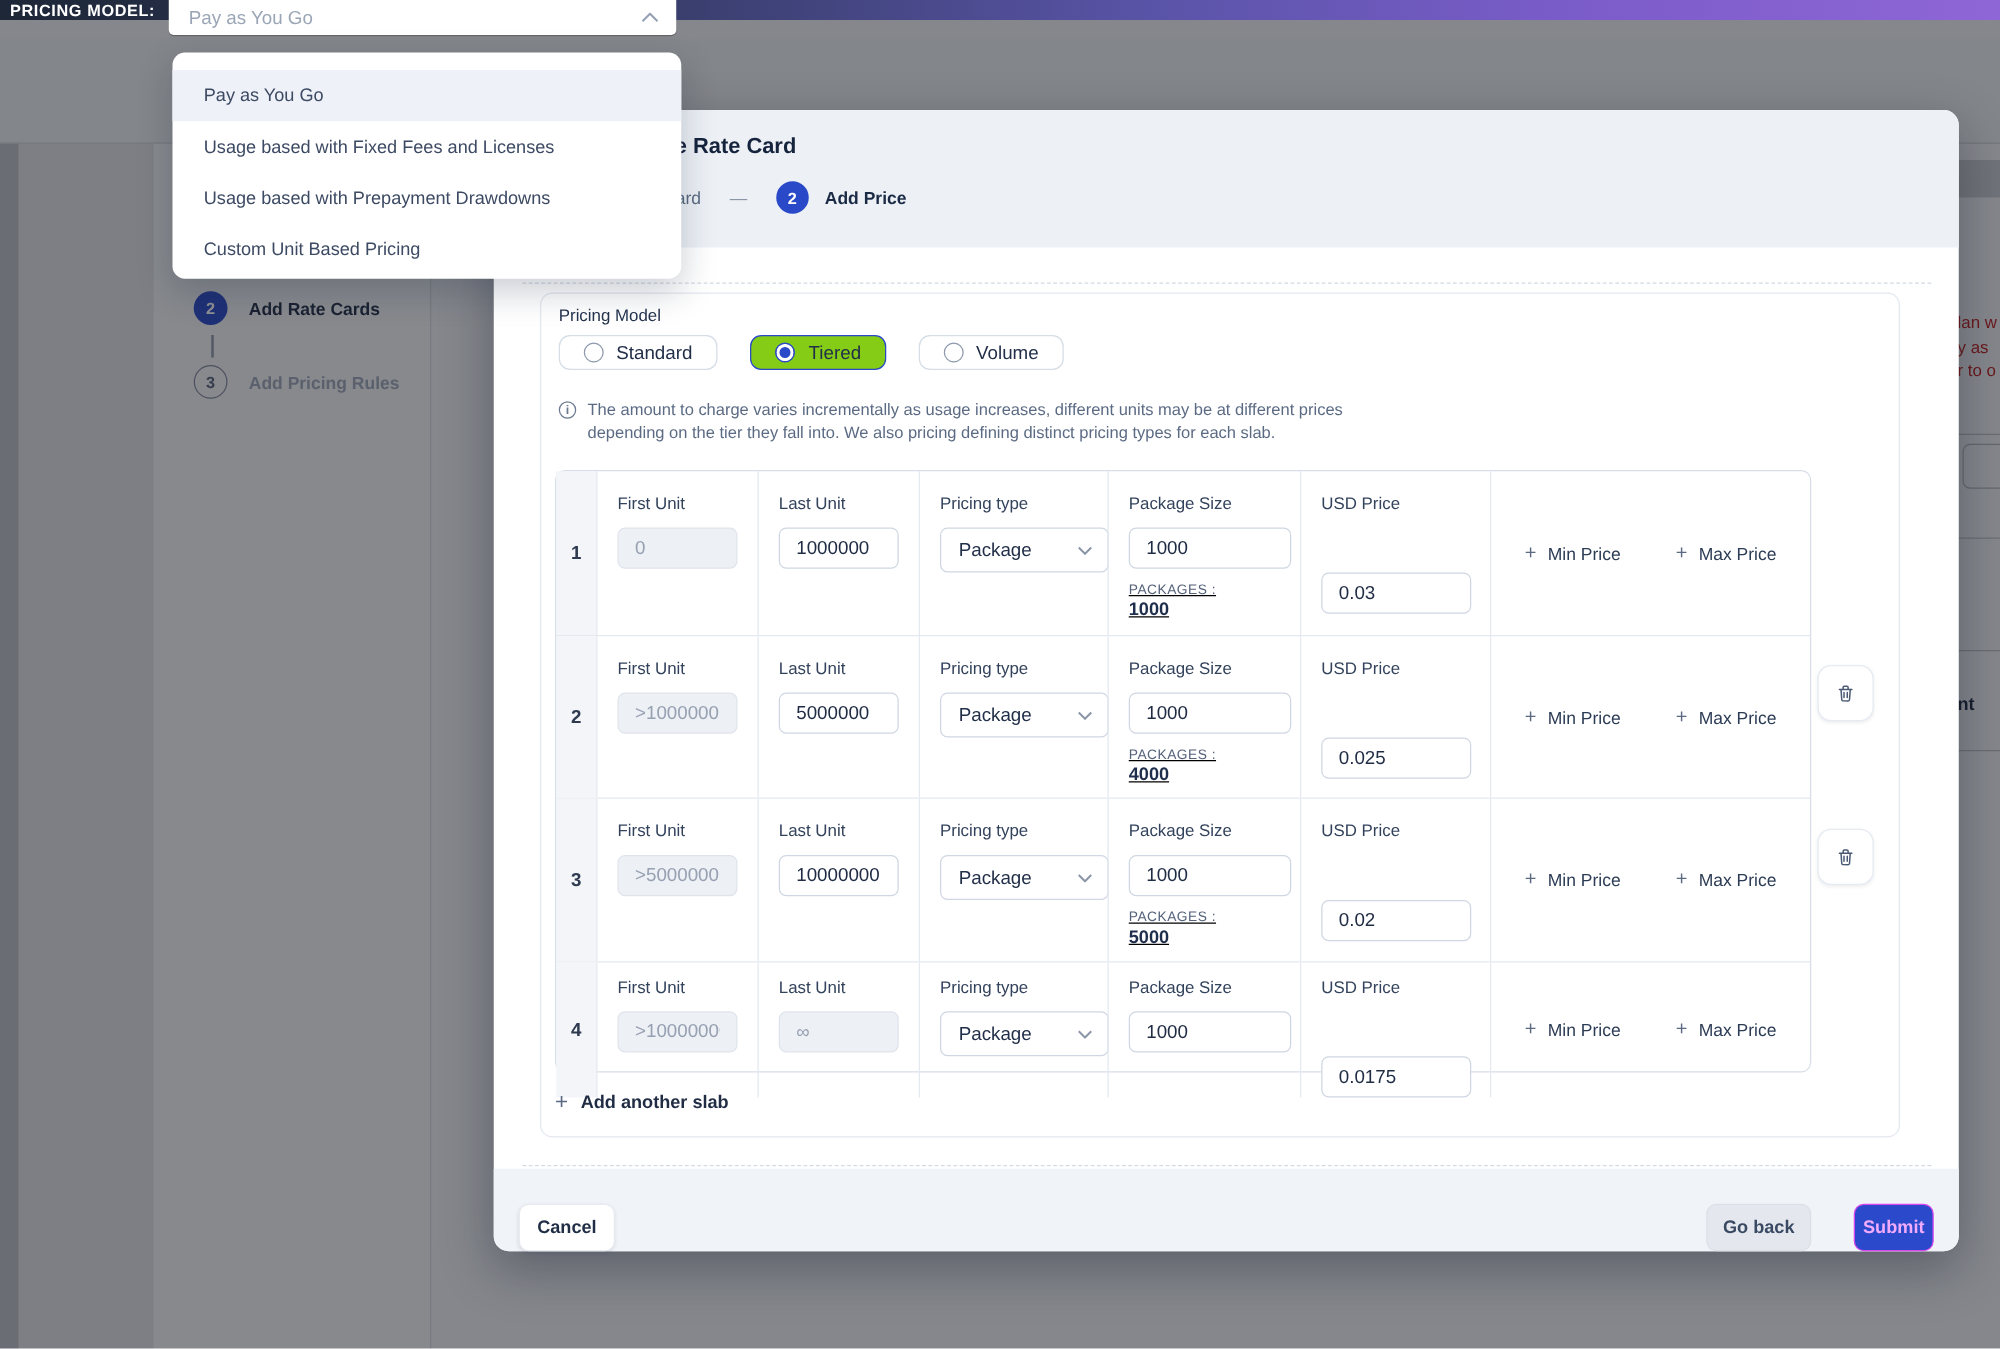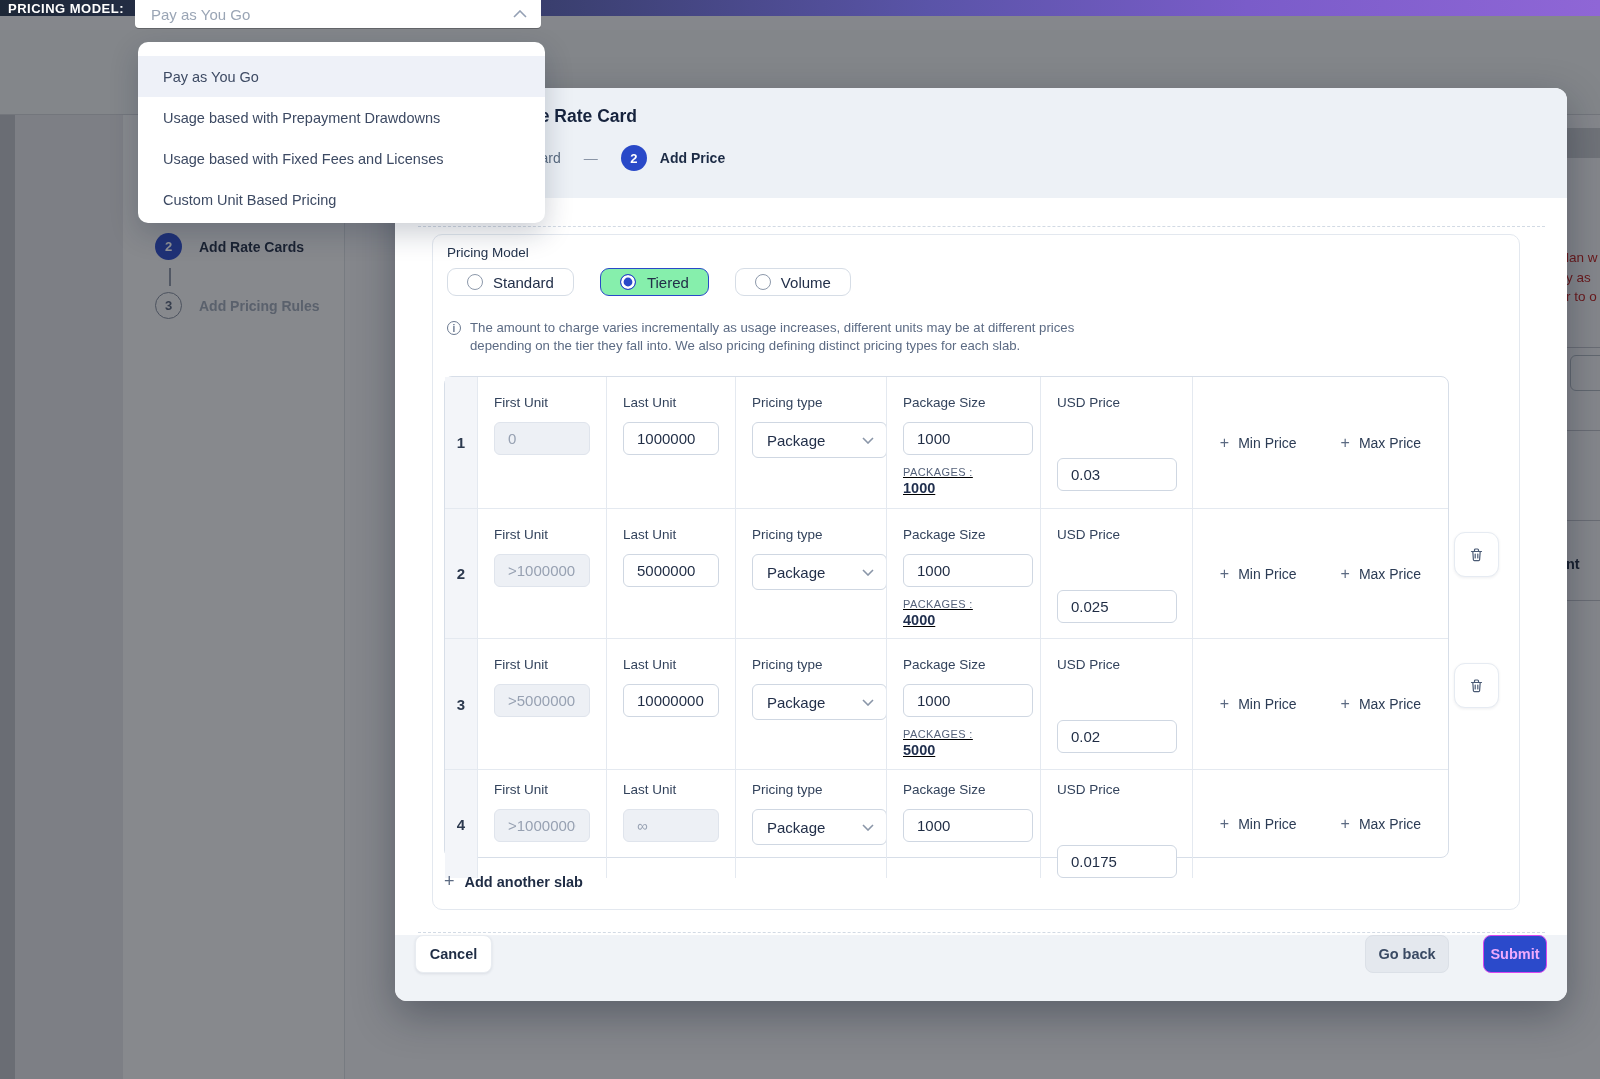--- a/index.html
+++ b/index.html
@@ -56,21 +56,21 @@
   .stp-label-dark { font-size:14px; font-weight:600; color:#1c2b45; }
   .stp-sep { font-size:14px; color:#8a95a6; margin:0 10px; }
 
   .dash-line { position:absolute; left:23px; right:22px; height:0; border-top:1.5px dashed #d2dae4; }
 
   
   #form-box { position:absolute; left:37px; top:146px; width:1088px; height:676px; border:1px solid #e3e8ef; border-radius:10px; background:#fff; }
   #pm-label { position:absolute; left:14px; top:10px; font-size:13.5px; color:#24344d; }
   #pill-row { position:absolute; left:14px; top:33px; display:flex; gap:26px; }
   .pill { height:28px; border:1px solid #d6dde6; border-radius:9px; background:#fff; display:flex; align-items:center; gap:10px; padding:0 19px; cursor:pointer; font-size:15px; color:#222f49; }
-  .pill.selected { border:1.6px solid #2949c8; background:#86efac;gap:11px; }
+  .pill.selected { border:1.6px solid #2949c8; background:#84cc16;gap:11px; }
   .radio { width:16px; height:16px; border-radius:50%; border:1.8px solid #8d99ab; background:#fff; }
   .radio.on { border:1.8px solid #2949c8; background:#2949c8; box-shadow:inset 0 0 0 2.6px #ffffff; }
 
   #info-row { position:absolute; left:14px; top:84px; display:flex; gap:9px; }
   .info-icon { width:14px; height:14px; border:1.2px solid #6b7990; border-radius:50%; color:#6b7990; font-size:10px; display:flex; align-items:center; justify-content:center; font-weight:bold; margin-top:2px; flex:none; }
   .info-text { font-size:13.2px; color:#5c6b84; line-height:17.5px; }
 
   
   #slab-table { position:absolute; left:11px; top:141px; width:1005px; border:1px solid #d7dee8; border-radius:8px; background:#fff; }
   .trow { display:grid; grid-template-columns:32px 129px 129px 151px 154px 152px 1fr; border-top:1px solid #e4e9f0; }
@@ -88,21 +88,21 @@
   .pkg-note .pv { font-size:14.5px; font-weight:bold; color:#1f2e4d; margin-top:2px; }
   .minmax-cell { border-left:1px solid #e4e9f0; display:flex; align-items:center; justify-content:center; gap:44px; padding:0; }
   .mm-btn { display:flex; align-items:center; gap:9px; background:none; border:none; cursor:pointer; font-family:"Liberation Sans",sans-serif; font-size:14px; color:#2c3c55; }
   .plus-glyph { font-size:16px; color:#5b6a82; font-weight:400; }
 
   .del-btn { position:absolute; width:45px; height:45px; border-radius:11px; background:#fff; border:1px solid #e6ebf2; box-shadow:0 1px 3px rgba(30,40,70,0.08); display:flex; align-items:center; justify-content:center; cursor:pointer; }
 
   #add-slab { position:absolute; left:11px; top:636px; display:flex; align-items:center; gap:10px; background:none; border:none; cursor:pointer; font-family:"Liberation Sans",sans-serif; font-size:14.5px; font-weight:bold; color:#1f2c44; }
 
   
-  #modal-footer { position:absolute; left:0; right:0; bottom:0; height:66px; background:#f0f3f7; border-radius:0 0 12px 12px; display:flex; align-items:flex-start; padding:0 20px; }
+  #modal-footer { position:absolute; left:0; right:0; bottom:0; height:66px; background:#f0f3f7; border-radius:0 0 12px 12px; display:flex; align-items:flex-end; padding:0 20px; }
   .btn { height:38px; border-radius:8px; font-family:"Liberation Sans",sans-serif; font-size:14.5px; font-weight:bold; cursor:pointer; display:flex; align-items:center; justify-content:center; }
   #btn-cancel { width:77px; background:#ffffff; border:1px solid #e8ecf1; color:#1f2d45; box-shadow:0 1px 3px rgba(30,40,70,0.10); }
   #btn-goback { width:84px; background:#e4e8ee; border:1px solid #dbe0e7; color:#3a4a63; margin-left:auto; }
   #btn-submit { width:64px; background:#2b4acb; border:1px solid #d946ef; color:#f0abfc; margin-left:34px; }
 </style>
 </head>
 <body>
 
 <div id="stage">
 
@@ -368,22 +368,22 @@
 
     <div id="modal-footer">
       <button class="btn" id="btn-cancel">Cancel</button>
       <button class="btn" id="btn-goback">Go back</button>
       <button class="btn" id="btn-submit">Submit</button>
     </div>
   </div>
 
   <div id="dropdown">
     <div class="dd-item selected">Pay as You Go</div>
+    <div class="dd-item">Usage based with Fixed Fees and Licenses</div>
     <div class="dd-item">Usage based with Prepayment Drawdowns</div>
-    <div class="dd-item">Usage based with Fixed Fees and Licenses</div>
     <div class="dd-item">Custom Unit Based Pricing</div>
   </div>
 
   <div id="topbar">
     <span id="topbar-label">PRICING MODEL:</span>
     <div id="topbar-select">
       <span id="topbar-select-value">Pay as You Go</span>
       <svg class="chevron-up-svg" viewBox="0 0 14 8">
           <path d="M1 7l6-6 6 6" fill="none" stroke="#94a0b4" stroke-width="1.6"></path>
         </svg>

